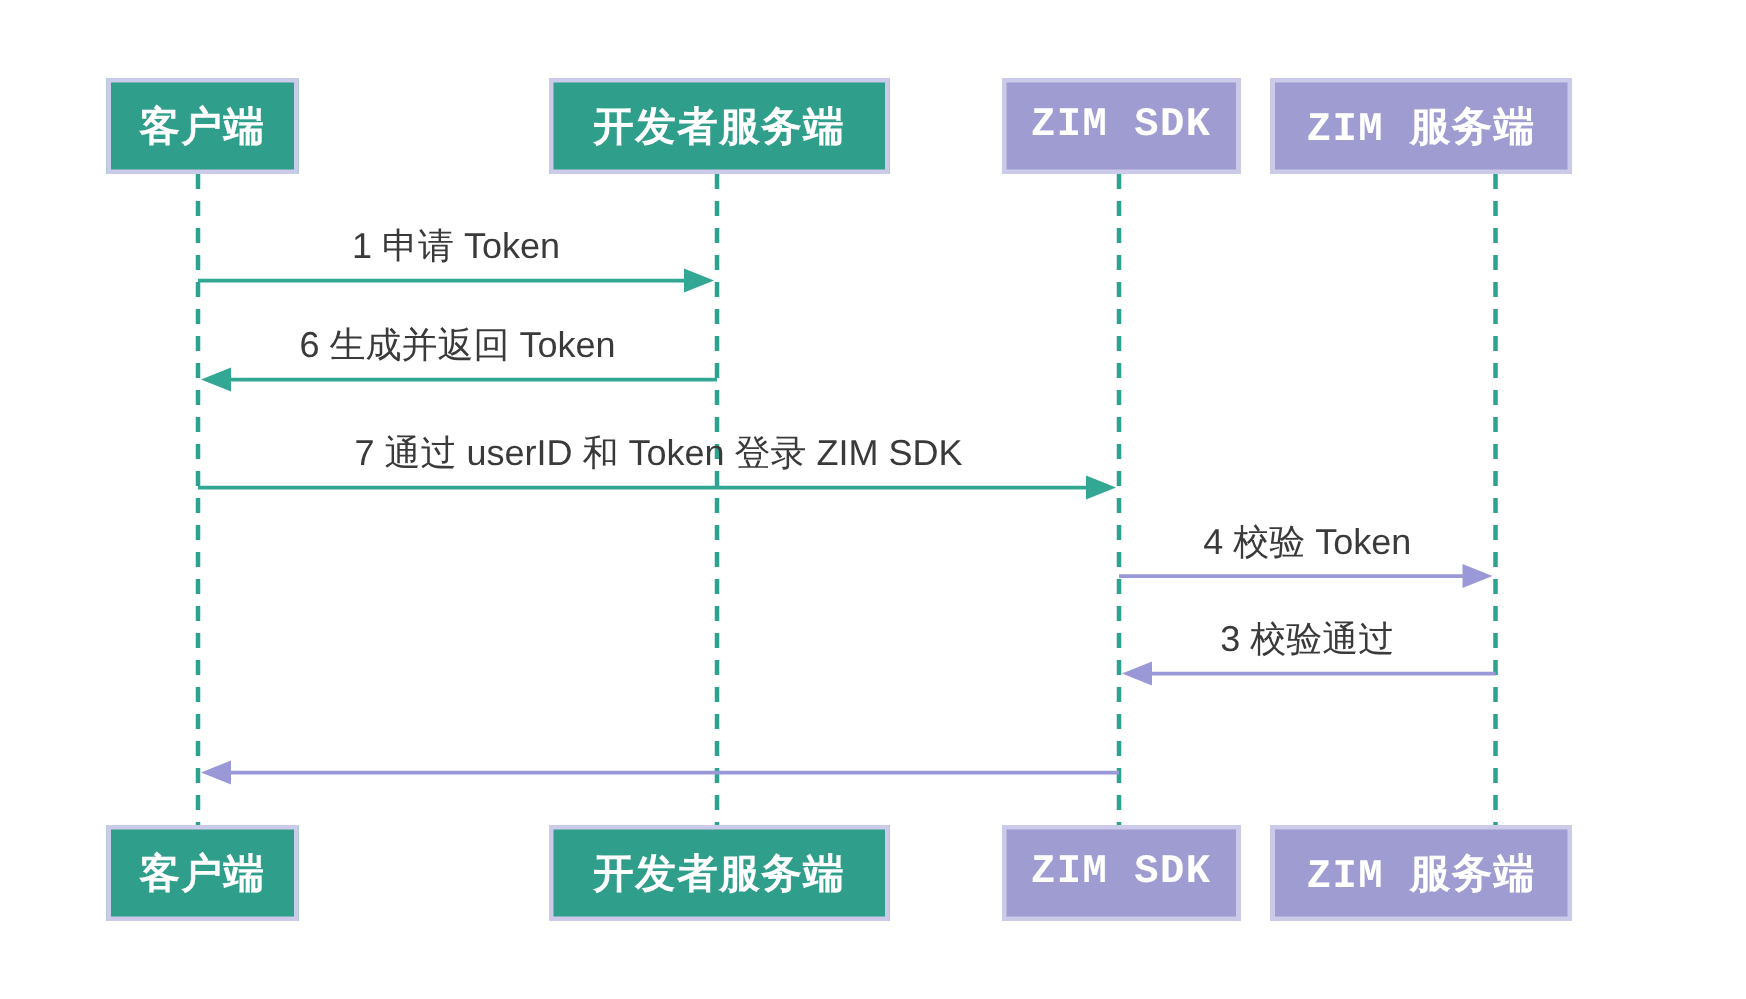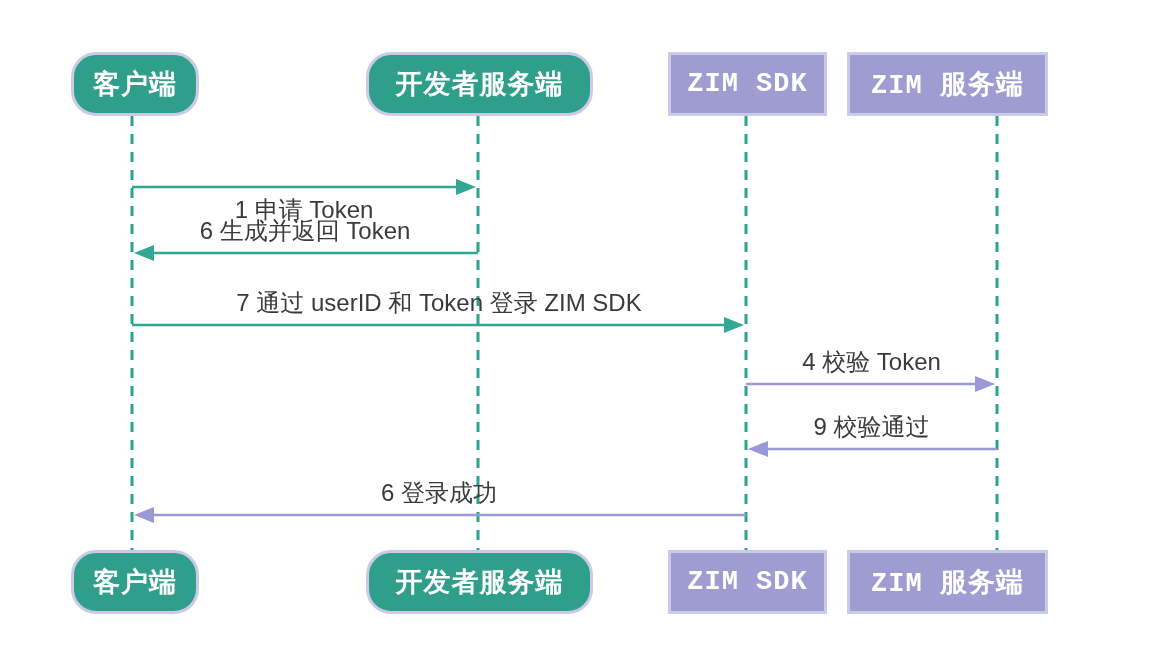--- a/index.html
+++ b/index.html
@@ -27,21 +27,21 @@
     display: flex;
     align-items: center;
     justify-content: center;
     color: #ffffff;
     font-size: 27px;
     font-weight: 600;
     letter-spacing: 1px;
     box-sizing: content-box;
     white-space: nowrap;
   }
-  .actor-teal   { background: var(--teal-box, #2F9E8A); border-radius: 25px; }
+  .actor-teal   { background: var(--teal-box, #2F9E8A); }
   .actor-purple { background: var(--purple-box, #9F9CD1); font-family: Liberation Mono, monospace; }
 
   .msg-label {
     position: absolute;
     height: 32px;
     line-height: 32px;
     text-align: center;
     font-size: 24px;
     color: var(--label-text, #3A3A3A);
     white-space: nowrap;
@@ -89,20 +89,19 @@
   <div class="actor-box actor-teal r-top c-client">客户端</div>
   <div class="actor-box actor-teal r-top c-devsrv">开发者服务端</div>
   <div class="actor-box actor-purple r-top c-zimsdk">ZIM SDK</div>
   <div class="actor-box actor-purple r-top c-zimsrv">ZIM 服务端</div>
 
   <div class="actor-box actor-teal r-bot c-client">客户端</div>
   <div class="actor-box actor-teal r-bot c-devsrv">开发者服务端</div>
   <div class="actor-box actor-purple r-bot c-zimsdk">ZIM SDK</div>
   <div class="actor-box actor-purple r-bot c-zimsrv">ZIM 服务端</div>
 
-  <div class="msg-label" style="left:132px; width:344px; top:149px;margin-top:45px;">1 申请 Token</div>
+  <div class="msg-label" style="left:132px; width:344px; top:149px;">1 申请 Token</div>
   <div class="msg-label" style="left:132px; width:346px; top:215px;">6 生成并返回 Token</div>
   <div class="msg-label" style="left:132px; width:614px; top:287px;">7 通过 userID 和 Token 登录 ZIM SDK</div>
   <div class="msg-label" style="left:746px; width:251px; top:346px;">4 校验 Token</div>
-  <div class="msg-label" style="left:746px; width:251px; top:411px;">9 校验通过</div>
-  <div class="msg-label" style="left:132px; width:614px; top:477px;">6 登录成功</div>
+  <div class="msg-label" style="left:746px; width:251px; top:411px;">3 校验通过</div>
 
 </div>
 
 </body></html>

